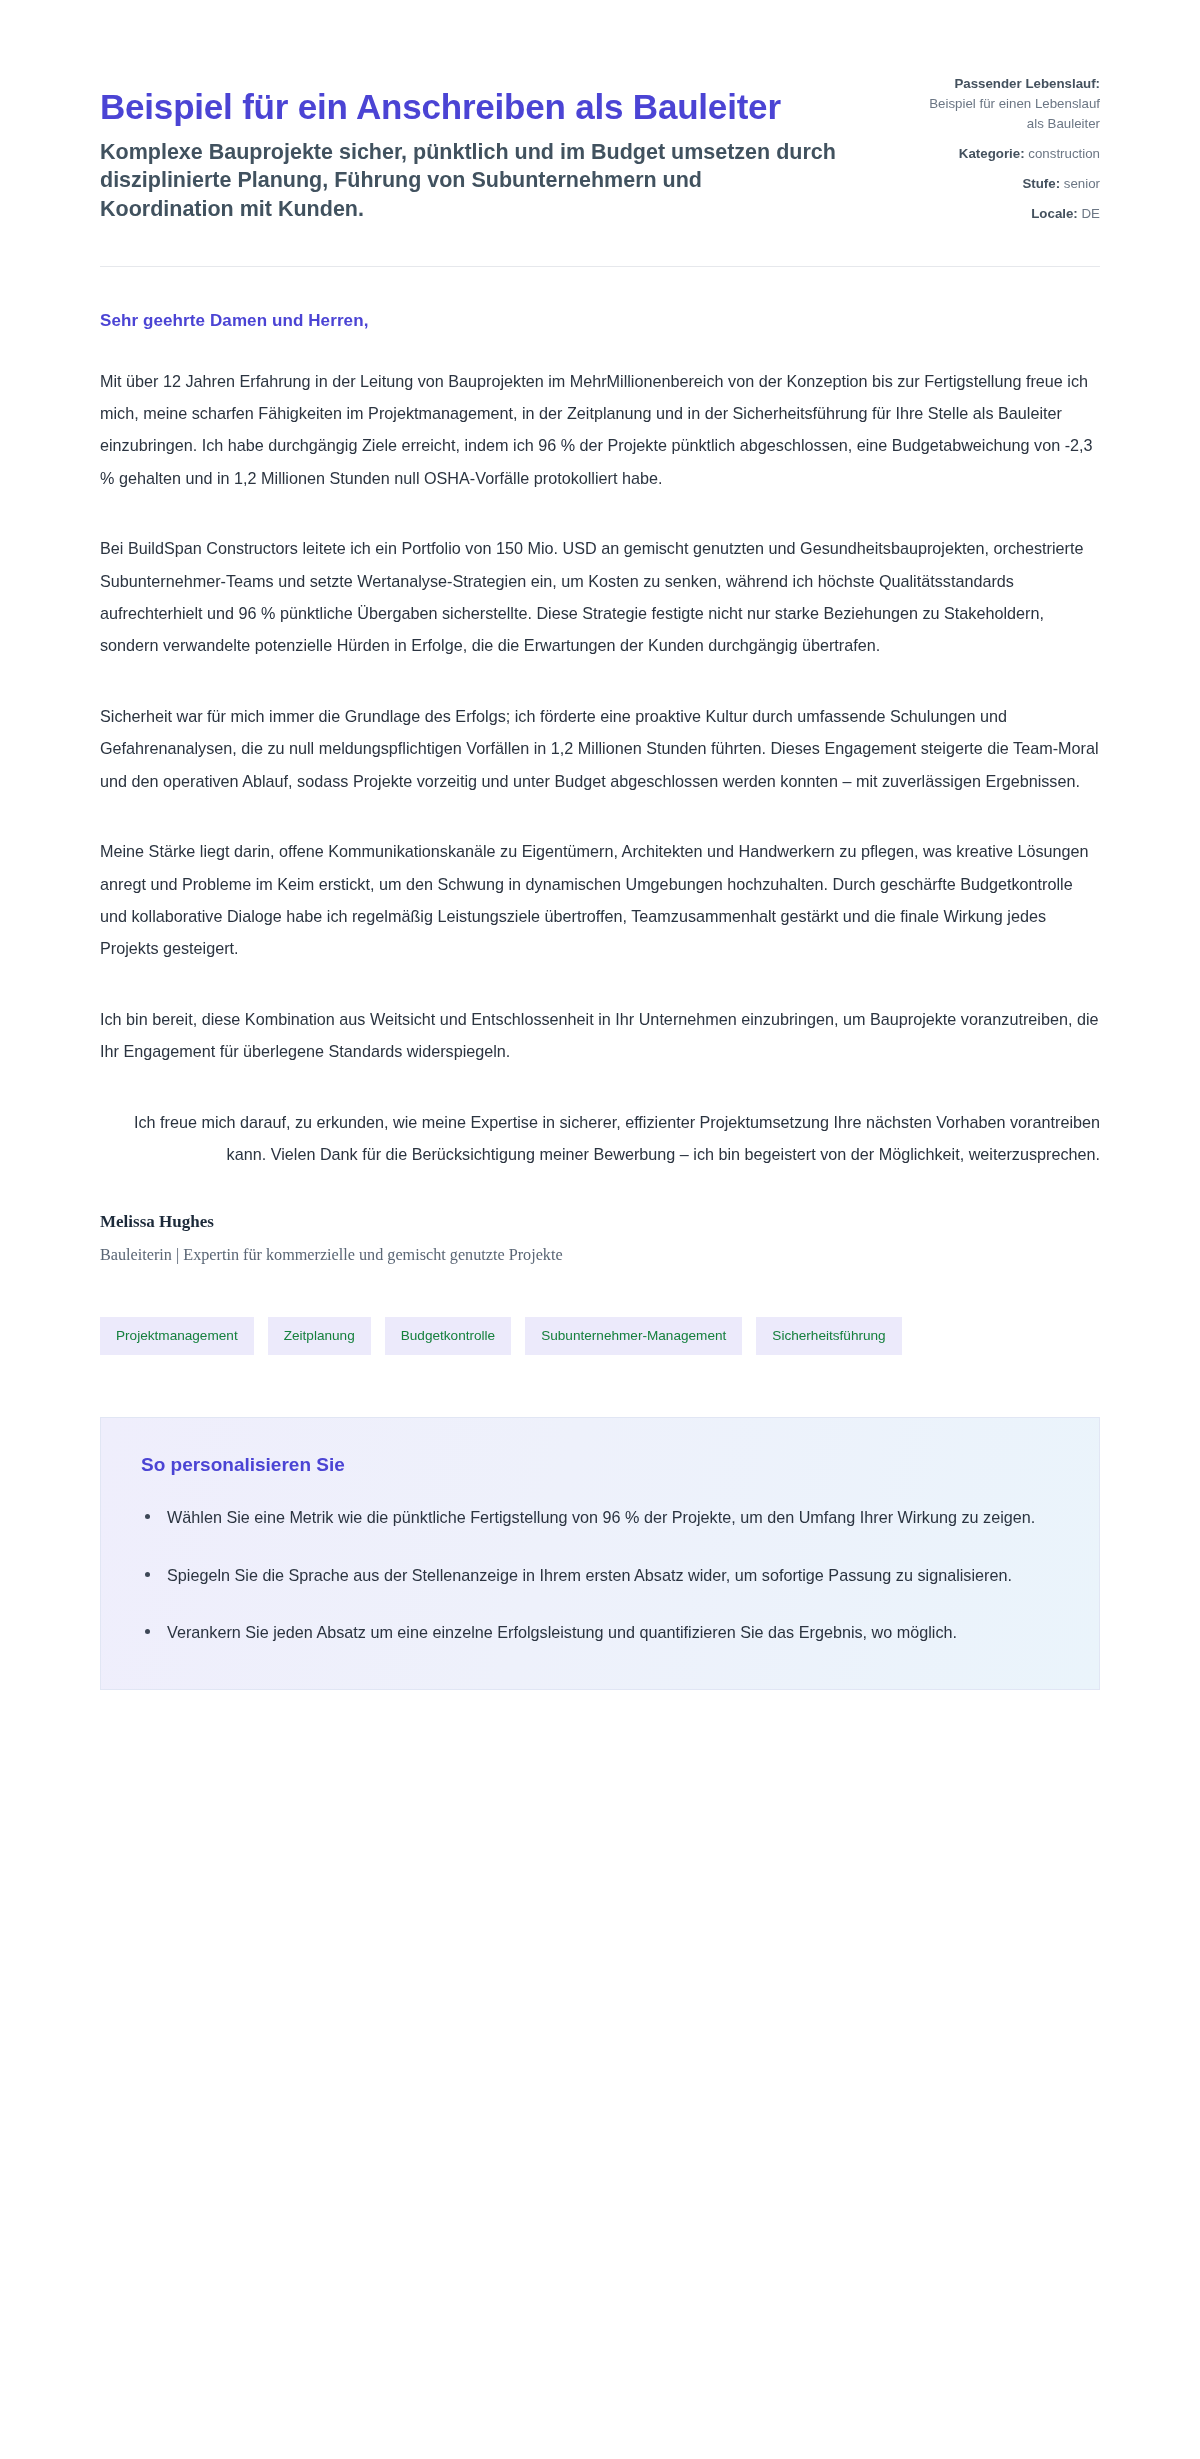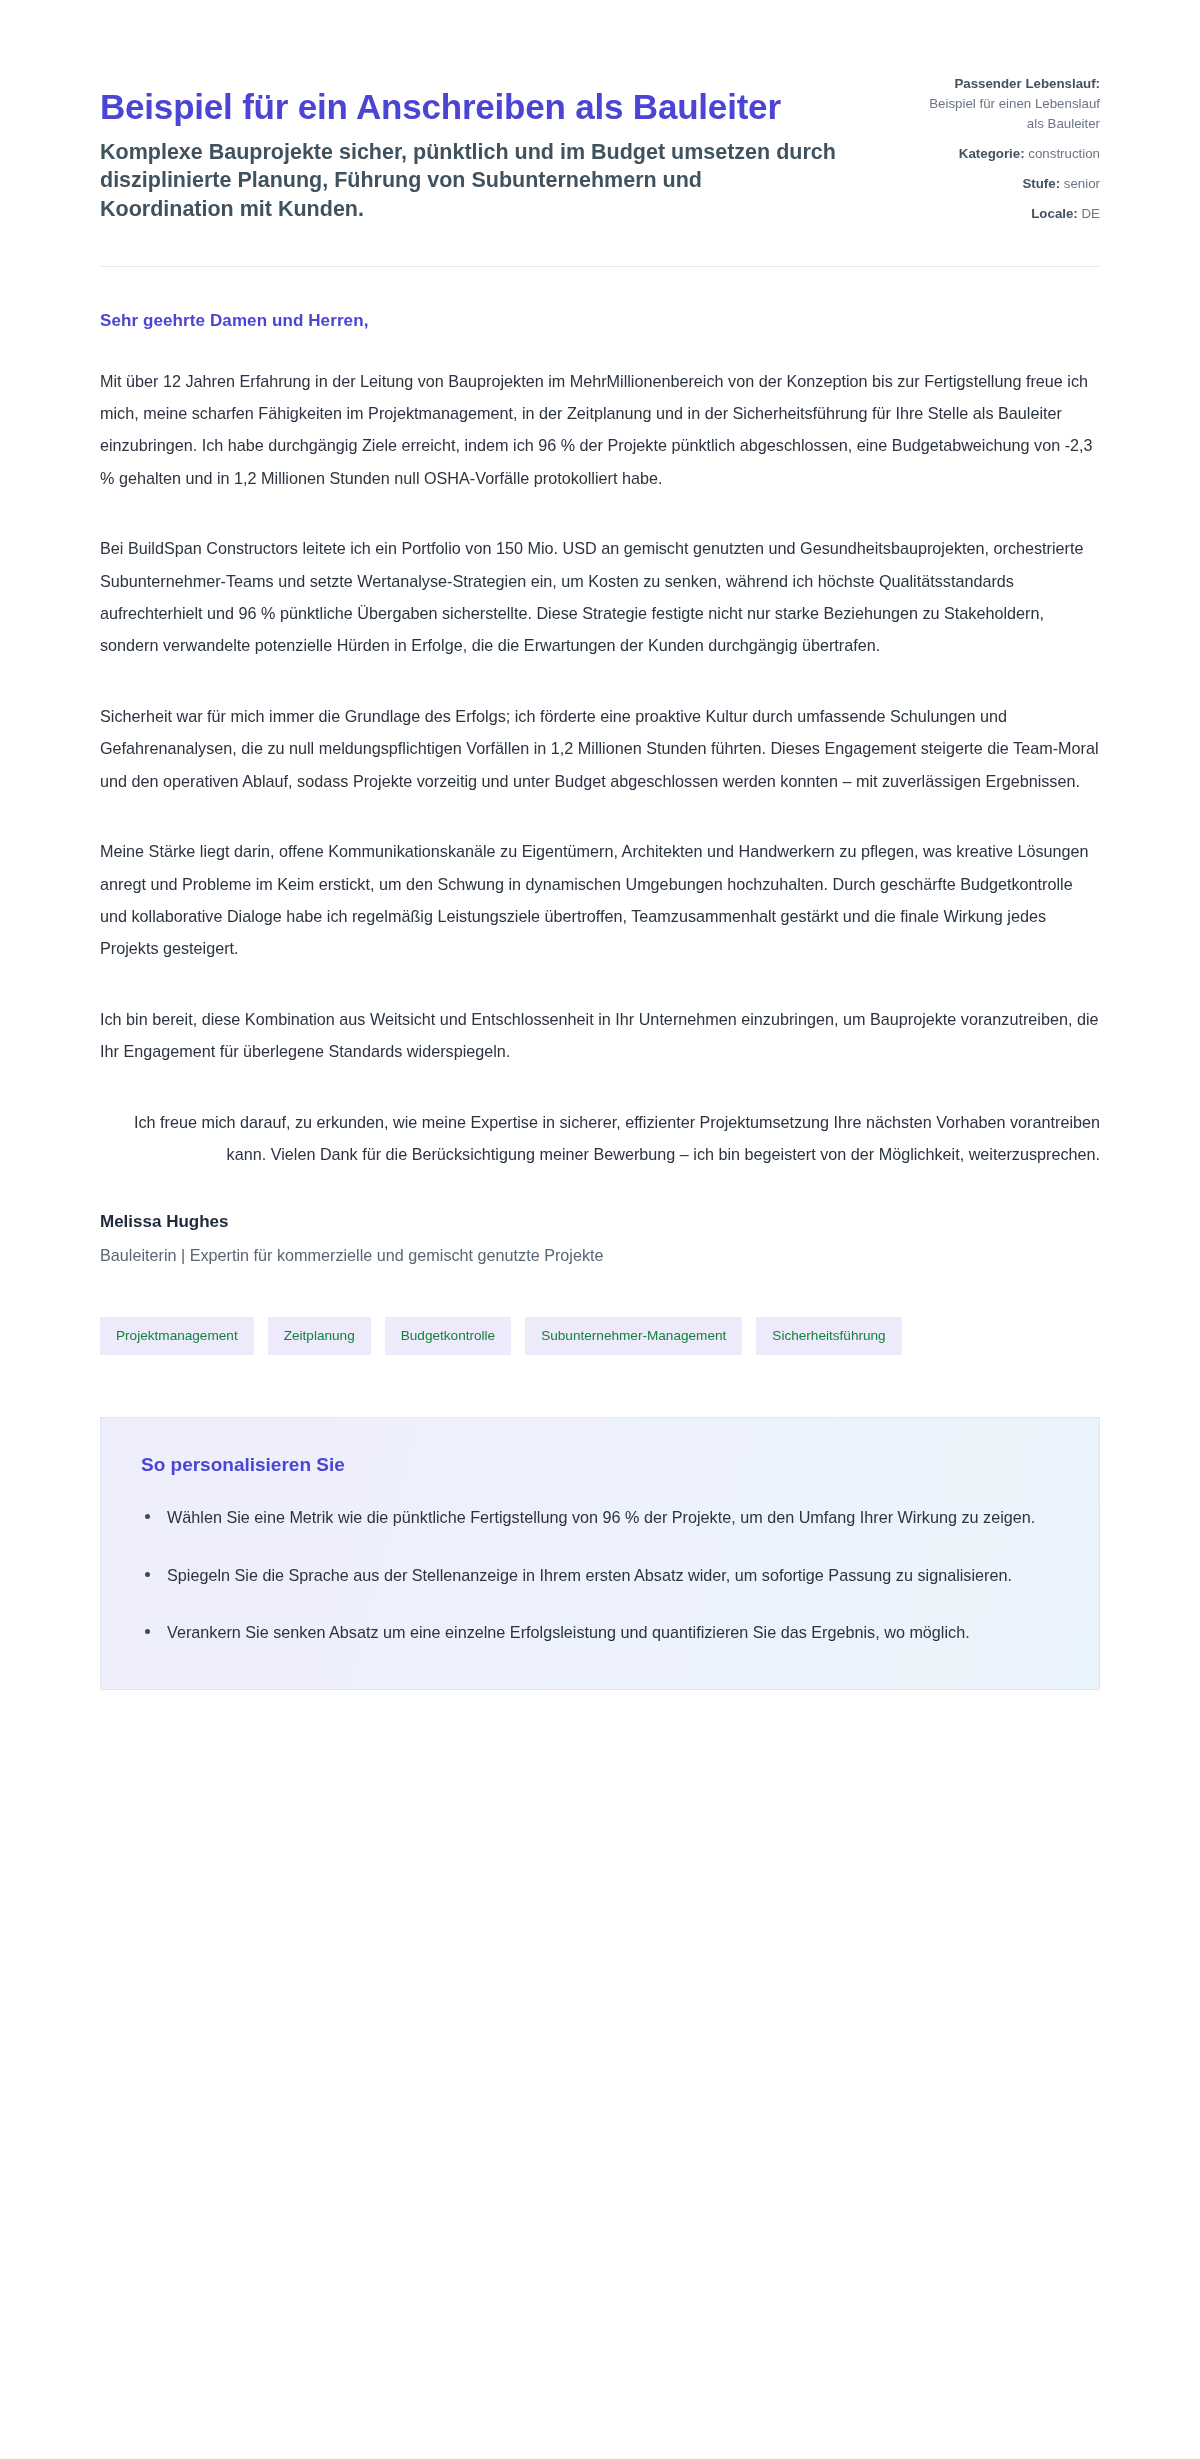--- a/index.html
+++ b/index.html
@@ -81,21 +81,21 @@
   .para {
     margin: 0 0 38px 0;
     font-size: 16.2px;
     line-height: 2.0;
     color: #2b3440;
     max-width: 1000px;
   }
   .para:last-of-type { margin-bottom: 0; text-align: right; }
 
   
-  .signature { padding-top: 42px; }
+  .signature { padding-top: 42px; font-family: Liberation Serif, serif; }
   .sign-name {
     margin: 0;
     font-size: 17px;
     font-weight: 700;
     color: #1c2a3a;
   }
   .sign-role {
     margin: 14px 0 0 0;
     font-size: 16.2px;
     color: #5a6675;
@@ -218,18 +218,18 @@
       <li>
         <span class="bullet"></span>
         <span>Wählen Sie eine Metrik wie die pünktliche Fertigstellung von 96 % der Projekte, um den Umfang Ihrer Wirkung zu zeigen.</span>
       </li>
       <li>
         <span class="bullet"></span>
         <span>Spiegeln Sie die Sprache aus der Stellenanzeige in Ihrem ersten Absatz wider, um sofortige Passung zu signalisieren.</span>
       </li>
       <li>
         <span class="bullet"></span>
-        <span>Verankern Sie senken Absatz um eine einzelne Erfolgsleistung und quantifizieren Sie das Ergebnis, wo möglich.</span>
+        <span>Verankern Sie jeden Absatz um eine einzelne Erfolgsleistung und quantifizieren Sie das Ergebnis, wo möglich.</span>
       </li>
     </ul>
   </section>
 
 </div>
 
 </body></html>

